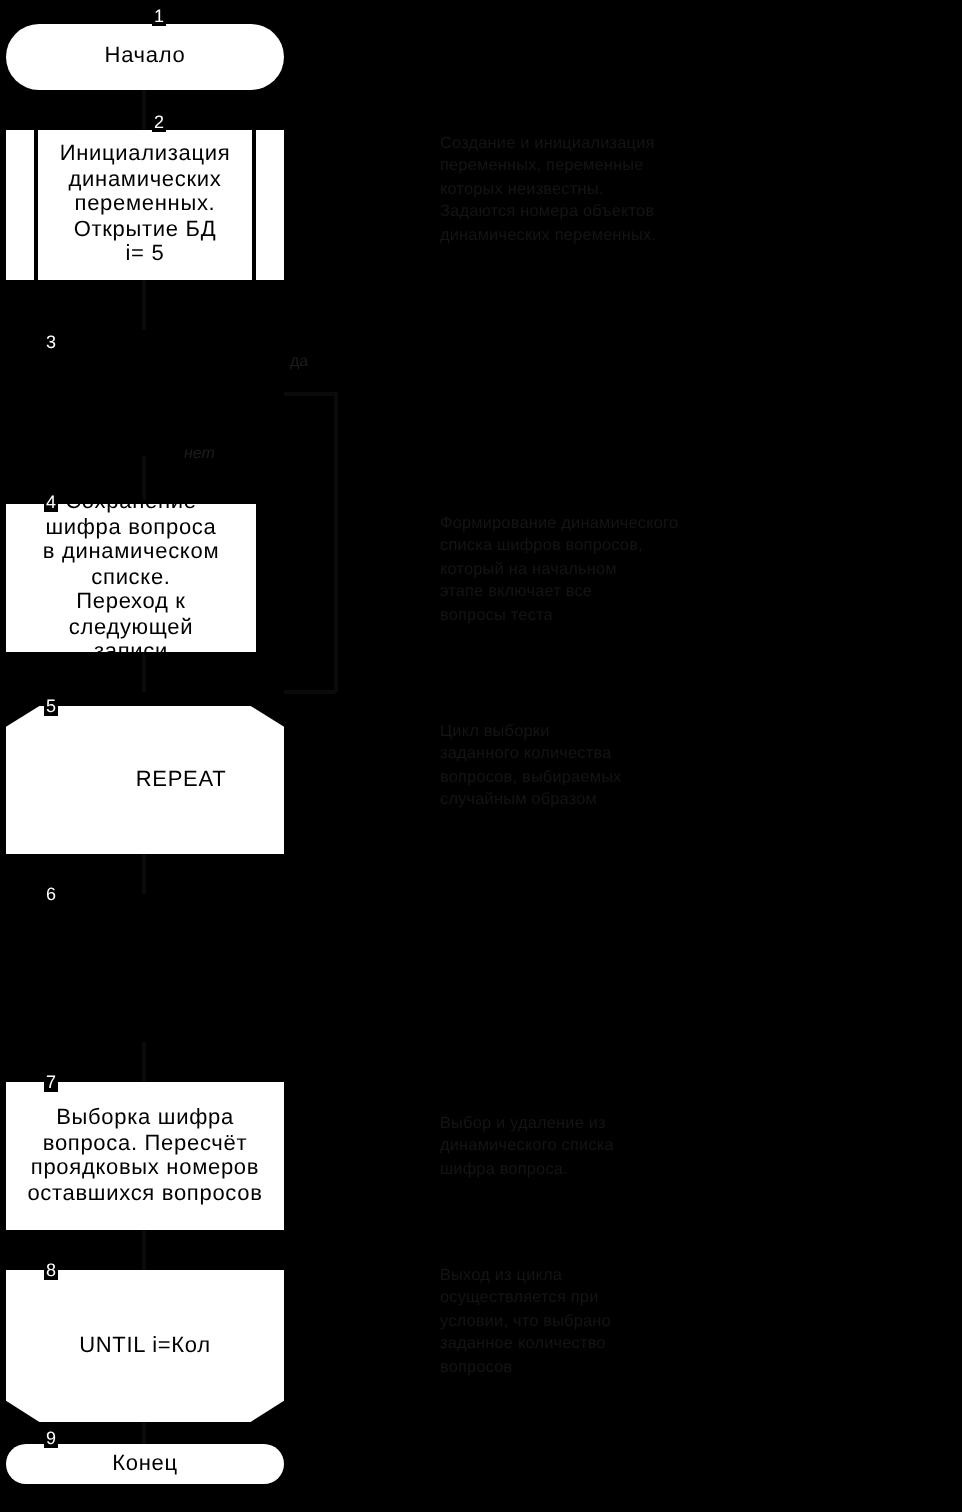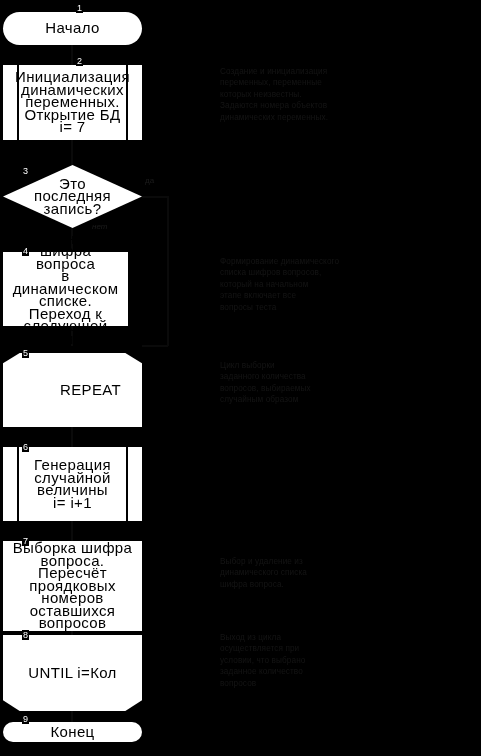--- a/index.html
+++ b/index.html
@@ -15,21 +15,21 @@
   
   .node{
     position:absolute;
     background:#ffffff;
     color:#000000;
     display:flex;
     align-items:center;
     justify-content:center;
     text-align:center;
     box-sizing:border-box;
-    font-size:15px;
+    font-size:11px;
     line-height:12.5px;
     letter-spacing:.35px;
   }
   .node .txt{padding:0 6px;white-space:pre-line;}
 
   
   .terminal{border-radius:18px;}
 
   
   .predef .bar{
@@ -117,58 +117,45 @@
   </div>
 
   <div class="num" style="left:76px;top:56px;">2</div>
   <div class="node predef" style="left:3px;top:65px;width:139px;height:75px;">
     <span class="bar l"></span>
     <span class="bar r"></span>
     <span class="txt">Инициализация
 динамических
 переменных.
 Открытие БД
-i= 7</span>
+i= 5</span>
   </div>
 
   <div class="num" style="left:22px;top:166px;">3</div>
-  <div class="node diamond" style="left:3px;top:165px;width:139px;height:63px;">
-    <span class="dshape"></span>
-    <span class="txt">Это последняя
-запись?</span>
-  </div>
   <div class="branch" style="left:145px;top:176px;">да</div>
   <div class="branch" style="left:92px;top:222px;font-style:italic;">нет</div>
 
   <div class="num" style="left:22px;top:246px;">4</div>
   <div class="node" style="left:3px;top:252px;width:125px;height:74px;">
     <span class="txt">Сохранение
 шифра вопроса
 в динамическом списке.
 Переход к следующей
 записи</span>
   </div>
 
   <div class="num" style="left:22px;top:348px;">5</div>
   <div class="node pent-top" style="left:3px;top:353px;width:139px;height:74px;">
     <span class="txt">REPEAT</span>
   </div>
 
   <div class="num" style="left:22px;top:442px;">6</div>
-  <div class="node predef" style="left:3px;top:447px;width:139px;height:74px;">
-    <span class="bar l"></span>
-    <span class="bar r"></span>
-    <span class="txt">Генерация
-случайной
-величины
-i= i+1</span>
-  </div>
 
   <div class="num" style="left:22px;top:536px;">7</div>
-  <div class="node" style="left:3px;top:541px;width:139px;height:90px;">
+  <div class="node" style="left:3px;top:541px;width:139px;height:74px;">
     <span class="txt">Выборка шифра
 вопроса. Пересчёт
 проядковых номеров
 оставшихся вопросов</span>
   </div>
 
   <div class="num" style="left:22px;top:630px;">8</div>
   <div class="node pent-bot" style="left:3px;top:635px;width:139px;height:76px;">
     <span class="txt">UNTIL i=Кол</span>
   </div>

